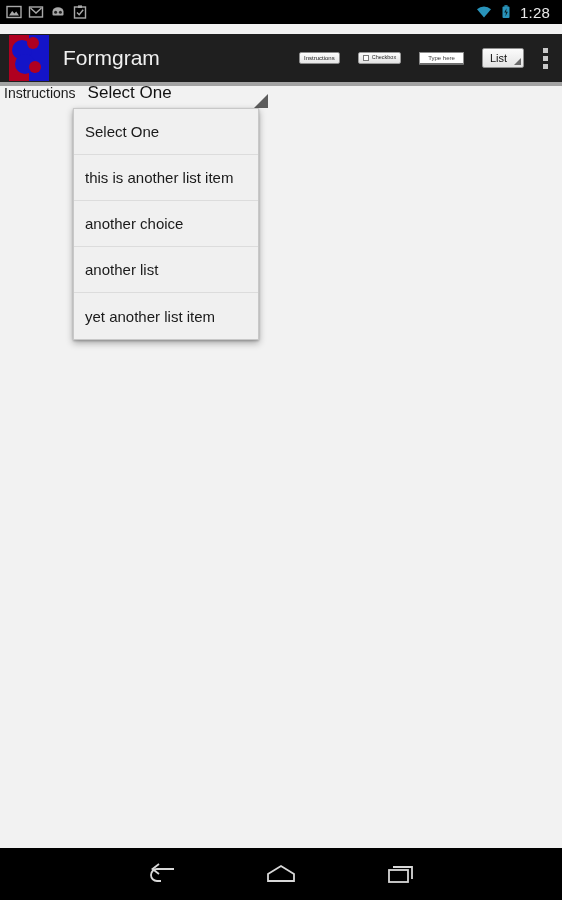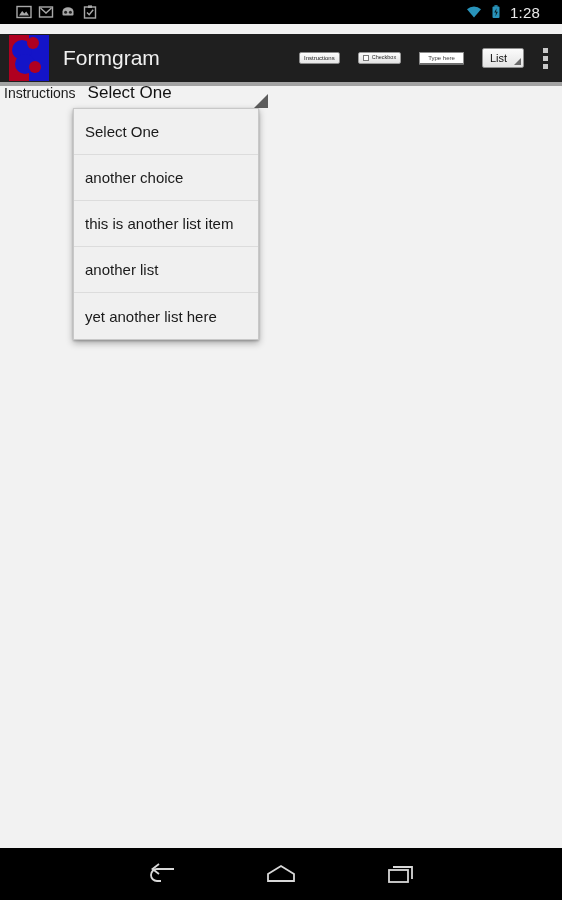--- a/index.html
+++ b/index.html
@@ -8,21 +8,21 @@
     background:#f2f2f2;
     font-family:"Liberation Sans", sans-serif;
     overflow:hidden;
   }
   #screen { position:relative; width:562px; height:900px; background:#f2f2f2; }
 
   
   .statusbar {
     position:absolute; top:0; left:0; width:562px; height:24px;
     background:#000; display:flex; align-items:center;
-    padding:0 16px;
+    padding:0 6px;
   }
   .status-left { display:flex; align-items:center; gap:6px; }
   .status-right { margin-left:auto; display:flex; align-items:center; gap:6px; padding-right:6px;}
   .sicon { width:16px; height:16px; display:block; opacity:.82; }
   .status-time { color:#e9e9e9; font-size:15px; letter-spacing:.2px; }
 
   
   .actionbar {
     position:absolute; top:24px; left:0; width:562px; height:52px;
     background:#1f1f1f; display:flex; align-items:center;
@@ -206,30 +206,30 @@
       <span class="val">Select One</span>
       <span class="tri"></span>
     </div>
   </div>
 
   <div class="dropdown">
     <div class="dd-item">
         <span>Select One</span>
       </div>
     <div class="dd-item">
+        <span>this is another list item</span>
+      </div>
+    <div class="dd-item">
         <span>another choice</span>
       </div>
     <div class="dd-item">
-        <span>this is another list item</span>
-      </div>
-    <div class="dd-item">
         <span>another list</span>
       </div>
     <div class="dd-item">
-        <span>yet another list here</span>
+        <span>yet another list item</span>
       </div>
   </div>
 
   <div class="navbar">
     <div class="nav-btn">
       <span>
         <svg width="34" height="24" viewBox="0 0 34 24">
             <path d="M30 7 H13 a6 6 0 0 0 0 12 h4" fill="none" stroke="#d8d8d8" stroke-width="1.8"></path>
             <path d="M15 2 L8.5 7 L15 12" fill="none" stroke="#d8d8d8" stroke-width="1.8"></path>
           </svg>

